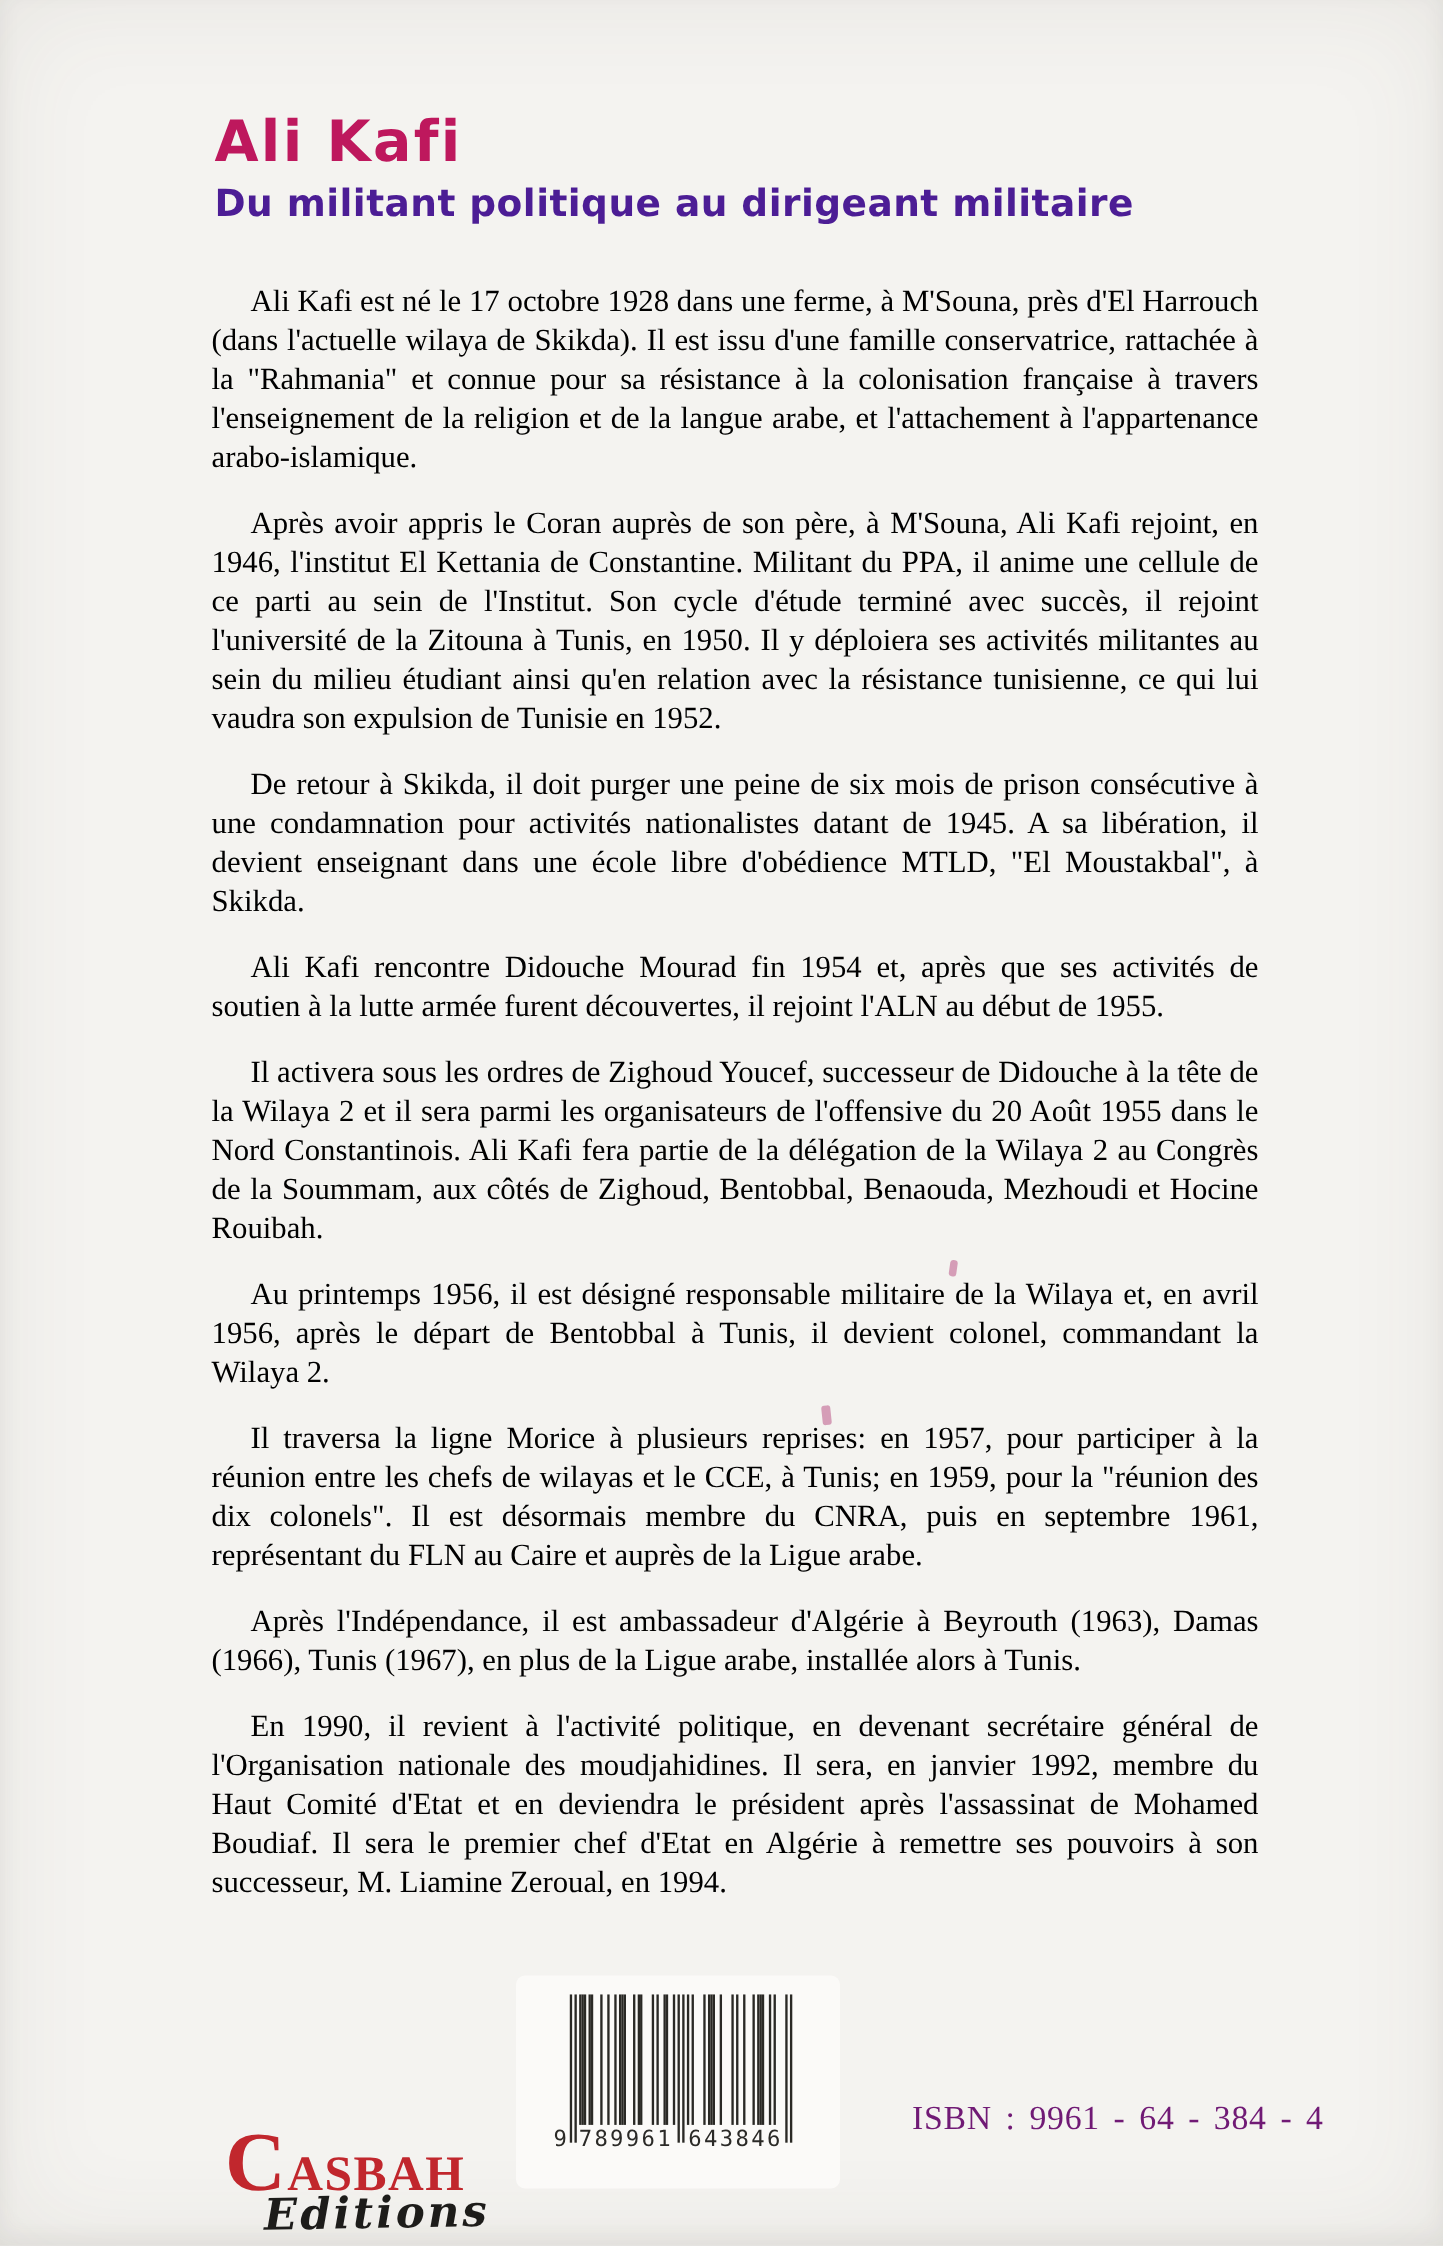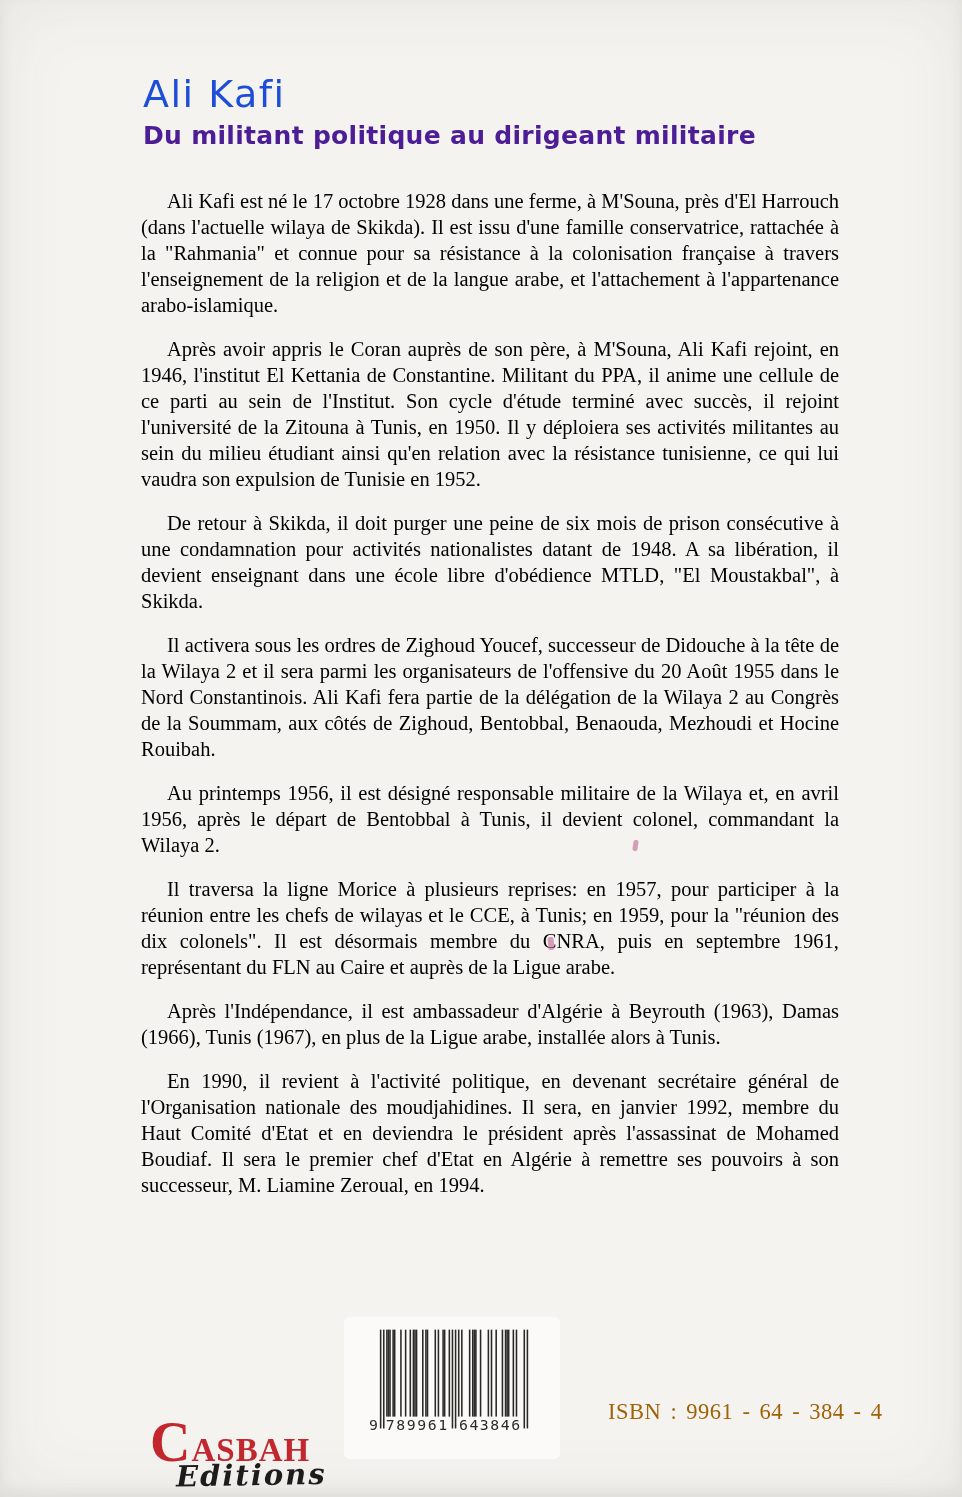--- a/index.html
+++ b/index.html
@@ -7,22 +7,22 @@
     position:relative;
     width:962px;height:1497px;
     background:#f4f3f0;
     overflow:hidden;
     font-family:"Liberation Serif", serif;
     box-shadow: inset 0 0 70px rgba(90,80,70,0.08), inset 0 -6px 14px rgba(60,50,45,0.07);
   }
   .title{
     position:absolute;left:143px;top:72px;margin:0;
     font-family:"DejaVu Sans", sans-serif;
-    font-weight:normal;font-size:38px;letter-spacing:1.5px;
-    color:#1d4ed8;
+    font-weight:bold;font-size:38px;letter-spacing:1.5px;
+    color:#be185d;
   }
   .subtitle{
     position:absolute;left:143px;top:121px;margin:0;
     font-family:"DejaVu Sans", sans-serif;
     font-weight:bold;font-size:25px;letter-spacing:0.3px;
     color:#4c1d95;
   }
   .bio{
     position:absolute;left:141px;top:188px;width:698px;
     font-size:20.5px;line-height:26px;
@@ -50,35 +50,36 @@
   .barcode-wrap{
     position:absolute;left:344px;top:1317px;width:216px;height:142px;
     background:#fbfaf8;border-radius:6px;
     display:flex;align-items:flex-start;justify-content:center;
   }
   .barcode-wrap svg{margin-top:10px;width:168px;height:112px;}
   .isbn{
     position:absolute;left:608px;top:1399px;
     font-family:"Liberation Serif", serif;
     font-size:22.5px;letter-spacing:0.5px;word-spacing:3px;
-    color:#a16207;
+    color:#701a75;
   }
 </style>
 </head>
 <body>
 
 <div class="page">
 
   <h1 class="title">Ali Kafi</h1>
   <h2 class="subtitle">Du militant politique au dirigeant militaire</h2>
 
   <main class="bio">
     <p>Ali Kafi est né le 17 octobre 1928 dans une ferme, à M'Souna, près d'El Harrouch (dans l'actuelle wilaya de Skikda). Il est issu d'une famille conservatrice, rattachée à la "Rahmania" et connue pour sa résistance à la colonisation française à travers l'enseignement de la religion et de la langue arabe, et l'attachement à l'appartenance arabo-islamique.</p>
     <p>Après avoir appris le Coran auprès de son père, à M'Souna, Ali Kafi rejoint, en 1946, l'institut El Kettania de Constantine. Militant du PPA, il anime une cellule de ce parti au sein de l'Institut. Son cycle d'étude terminé avec succès, il rejoint l'université de la Zitouna à Tunis, en 1950. Il y déploiera ses activités militantes au sein du milieu étudiant ainsi qu'en relation avec la résistance tunisienne, ce qui lui vaudra son expulsion de Tunisie en 1952.</p>
-    <p>De retour à Skikda, il doit purger une peine de six mois de prison consécutive à une condamnation pour activités nationalistes datant de 1948. A sa libération, il devient enseignant dans une école libre d'obédience MTLD, "El Moustakbal", à Skikda.</p>
+    <p>De retour à Skikda, il doit purger une peine de six mois de prison consécutive à une condamnation pour activités nationalistes datant de 1945. A sa libération, il devient enseignant dans une école libre d'obédience MTLD, "El Moustakbal", à Skikda.</p>
+    <p>Ali Kafi rencontre Didouche Mourad fin 1954 et, après que ses activités de soutien à la lutte armée furent découvertes, il rejoint l'ALN au début de 1955.</p>
     <p>Il activera sous les ordres de Zighoud Youcef, successeur de Didouche à la tête de la Wilaya 2 et il sera parmi les organisateurs de l'offensive du 20 Août 1955 dans le Nord Constantinois. Ali Kafi fera partie de la délégation de la Wilaya 2 au Congrès de la Soummam, aux côtés de Zighoud, Bentobbal, Benaouda, Mezhoudi et Hocine Rouibah.</p>
     <p>Au printemps 1956, il est désigné responsable militaire de la Wilaya et, en avril 1956, après le départ de Bentobbal à Tunis, il devient colonel, commandant la Wilaya 2.</p>
     <p>Il traversa la ligne Morice à plusieurs reprises: en 1957, pour participer à la réunion entre les chefs de wilayas et le CCE, à Tunis; en 1959, pour la "réunion des dix colonels". Il est désormais membre du CNRA, puis en septembre 1961, représentant du FLN au Caire et auprès de la Ligue arabe.</p>
     <p>Après l'Indépendance, il est ambassadeur d'Algérie à Beyrouth (1963), Damas (1966), Tunis (1967), en plus de la Ligue arabe, installée alors à Tunis.</p>
     <p>En 1990, il revient à l'activité politique, en devenant secrétaire général de l'Organisation nationale des moudjahidines. Il sera, en janvier 1992, membre du Haut Comité d'Etat et en deviendra le président après l'assassinat de Mohamed Boudiaf. Il sera le premier chef d'Etat en Algérie à remettre ses pouvoirs à son successeur, M. Liamine Zeroual, en 1994.</p>
   </main>
 
   <div class="speck s1"></div>
   <div class="speck s2"></div>
 

